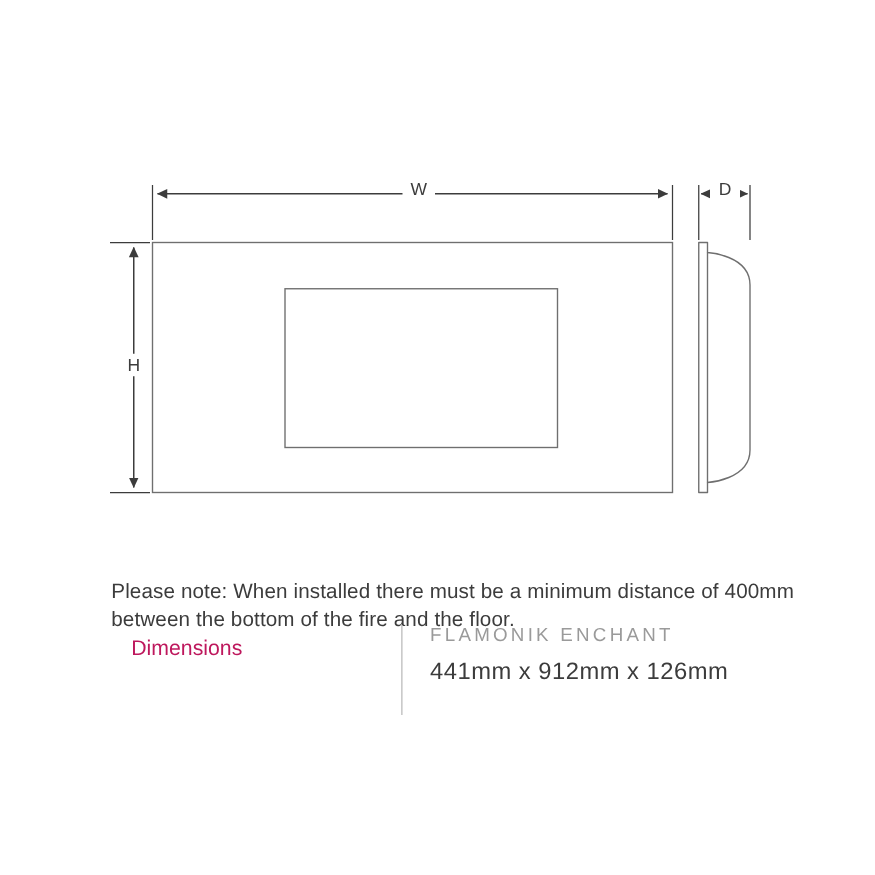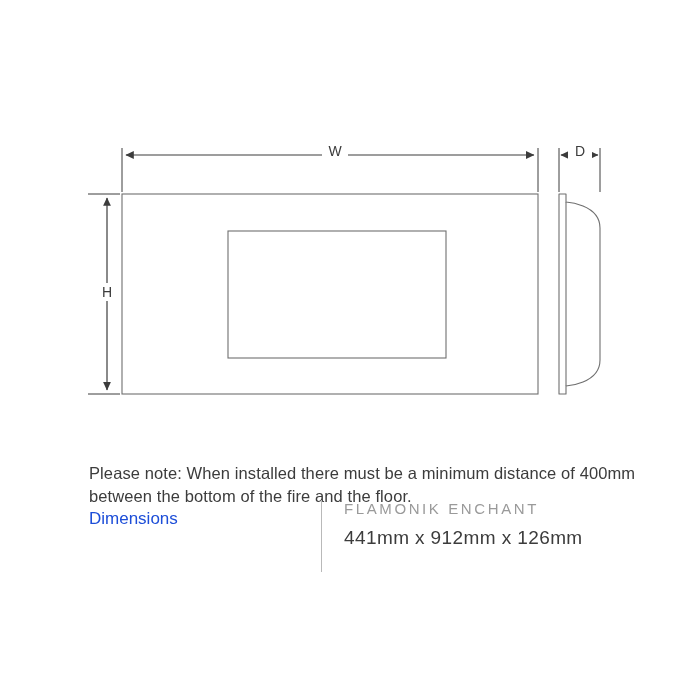--- a/index.html
+++ b/index.html
@@ -42,25 +42,25 @@
   }
   .dims-block {
     position: absolute;
     left: 89px;
     top: 500px;
     width: 560px;
     height: 72px;
   }
   .dims-label {
     position: absolute;
-    left: 0;
+    left: 16px;
     top: 6px;
     font-size: 17px;
     line-height: 1.5;
-    color: #1d4ed8;
+    color: #be185d;
   }
   .dims-divider {
     position: absolute;
     left: 232px;
     top: 0px;
     width: 1px;
     height: 72px;
     background: #b9b9b9;
   }
   .dims-values {

